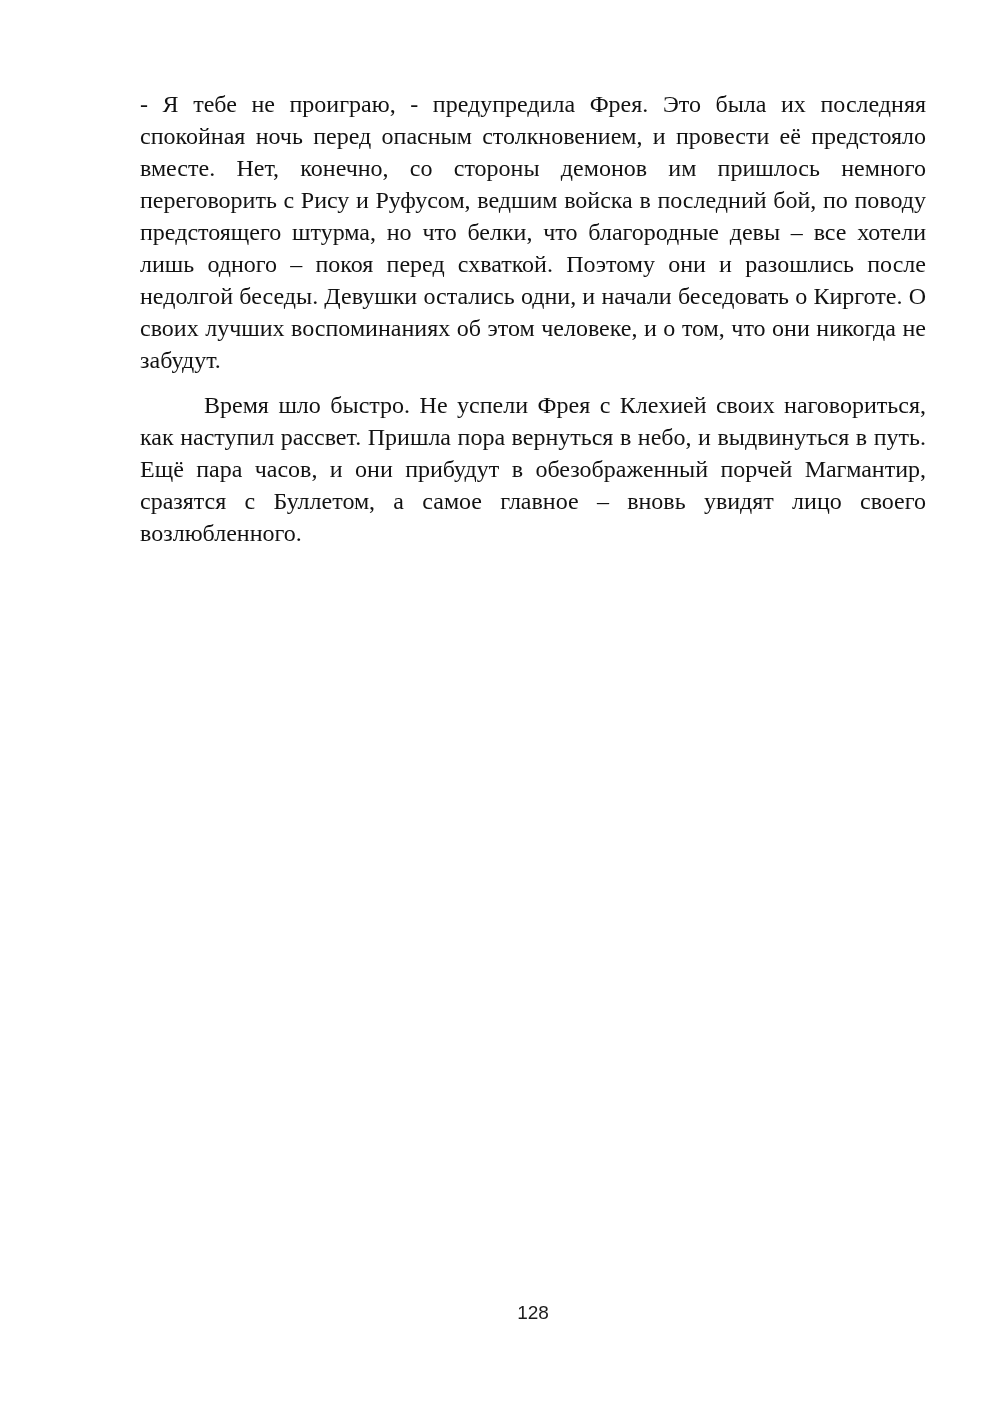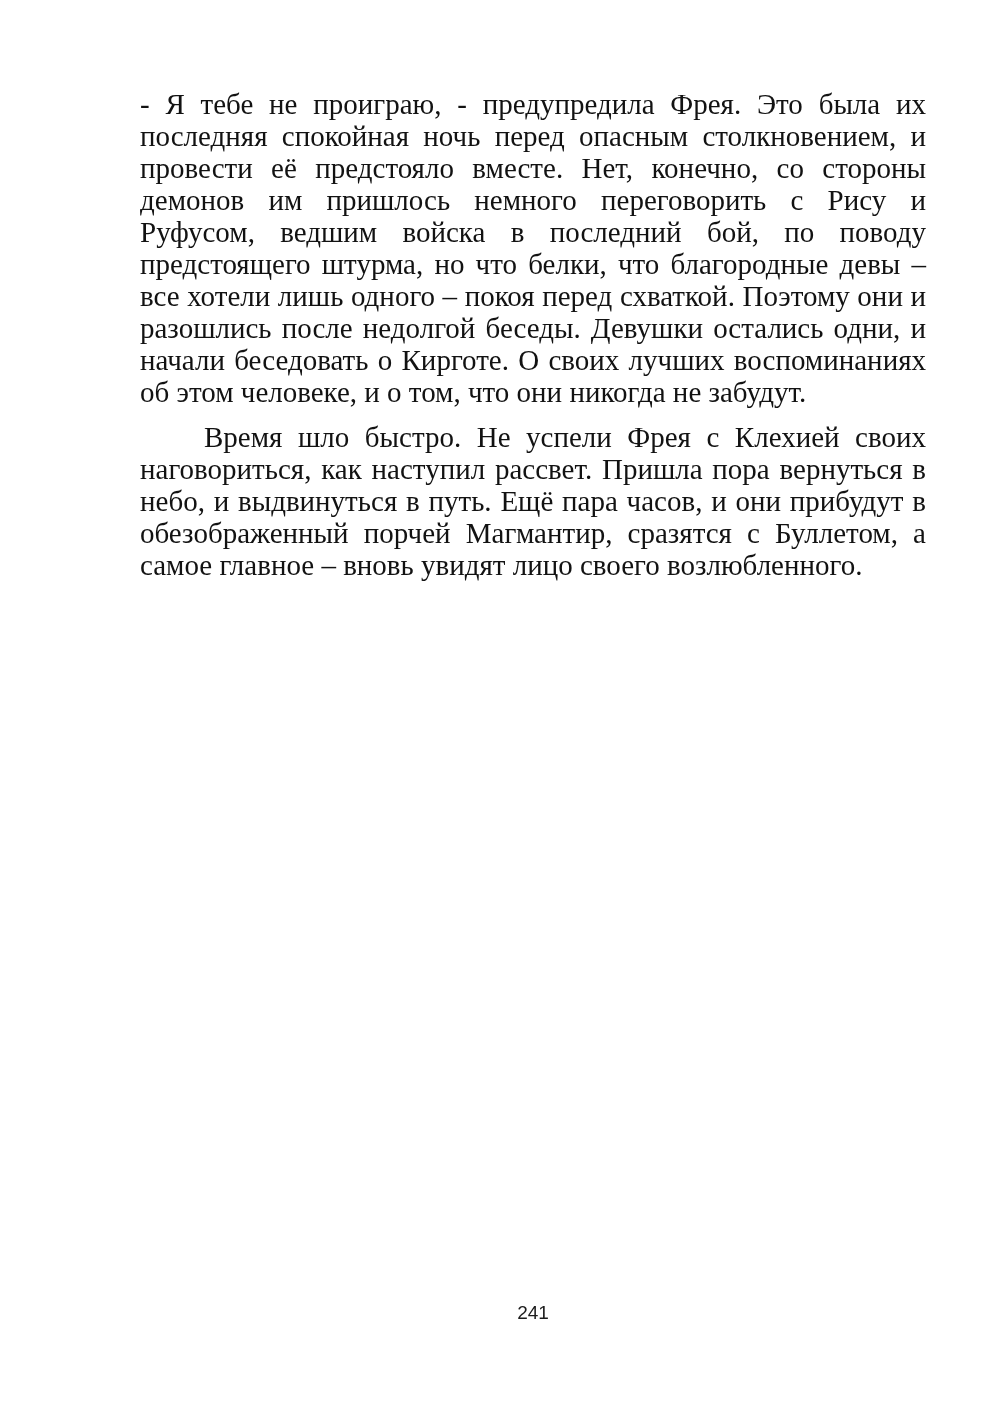--- a/index.html
+++ b/index.html
@@ -17,21 +17,21 @@
     position: absolute;
     inset: 0;
     background: #ffffff;
   }
   .content {
     position: absolute;
     left: 140px;
     top: 88px;
     width: 786px;
     color: #121212;
-    font-size: 29px;
+    font-size: 24px;
     line-height: 32px;
     text-align: justify;
     text-justify: inter-word;
   }
   .para {
     margin: 0;
     padding: 0;
   }
   .para + .para {
     margin-top: 13px;
@@ -52,14 +52,14 @@
   }
 </style>
 </head>
 <body>
 
 <div class="page">
   <div class="content">
     <p class="para">- Я тебе не проиграю, - предупредила Фрея. Это была их последняя спокойная ночь перед опасным столкновением, и провести её предстояло вместе. Нет, конечно, со стороны демонов им пришлось немного переговорить с Рису и Руфусом, ведшим войска в последний бой, по поводу предстоящего штурма, но что белки, что благородные девы – все хотели лишь одного – покоя перед схваткой. Поэтому они и разошлись после недолгой беседы. Девушки остались одни, и начали беседовать о Кирготе. О своих лучших воспоминаниях об этом человеке, и о том, что они никогда не забудут.</p>
     <p class="para indented">Время шло быстро. Не успели Фрея с Клехией своих наговориться, как наступил рассвет. Пришла пора вернуться в небо, и выдвинуться в путь. Ещё пара часов, и они прибудут в обезображенный порчей Магмантир, сразятся с Буллетом, а самое главное – вновь увидят лицо своего возлюбленного.</p>
   </div>
-  <div class="page-footer">241</div>
+  <div class="page-footer">128</div>
 </div>
 
 </body></html>

